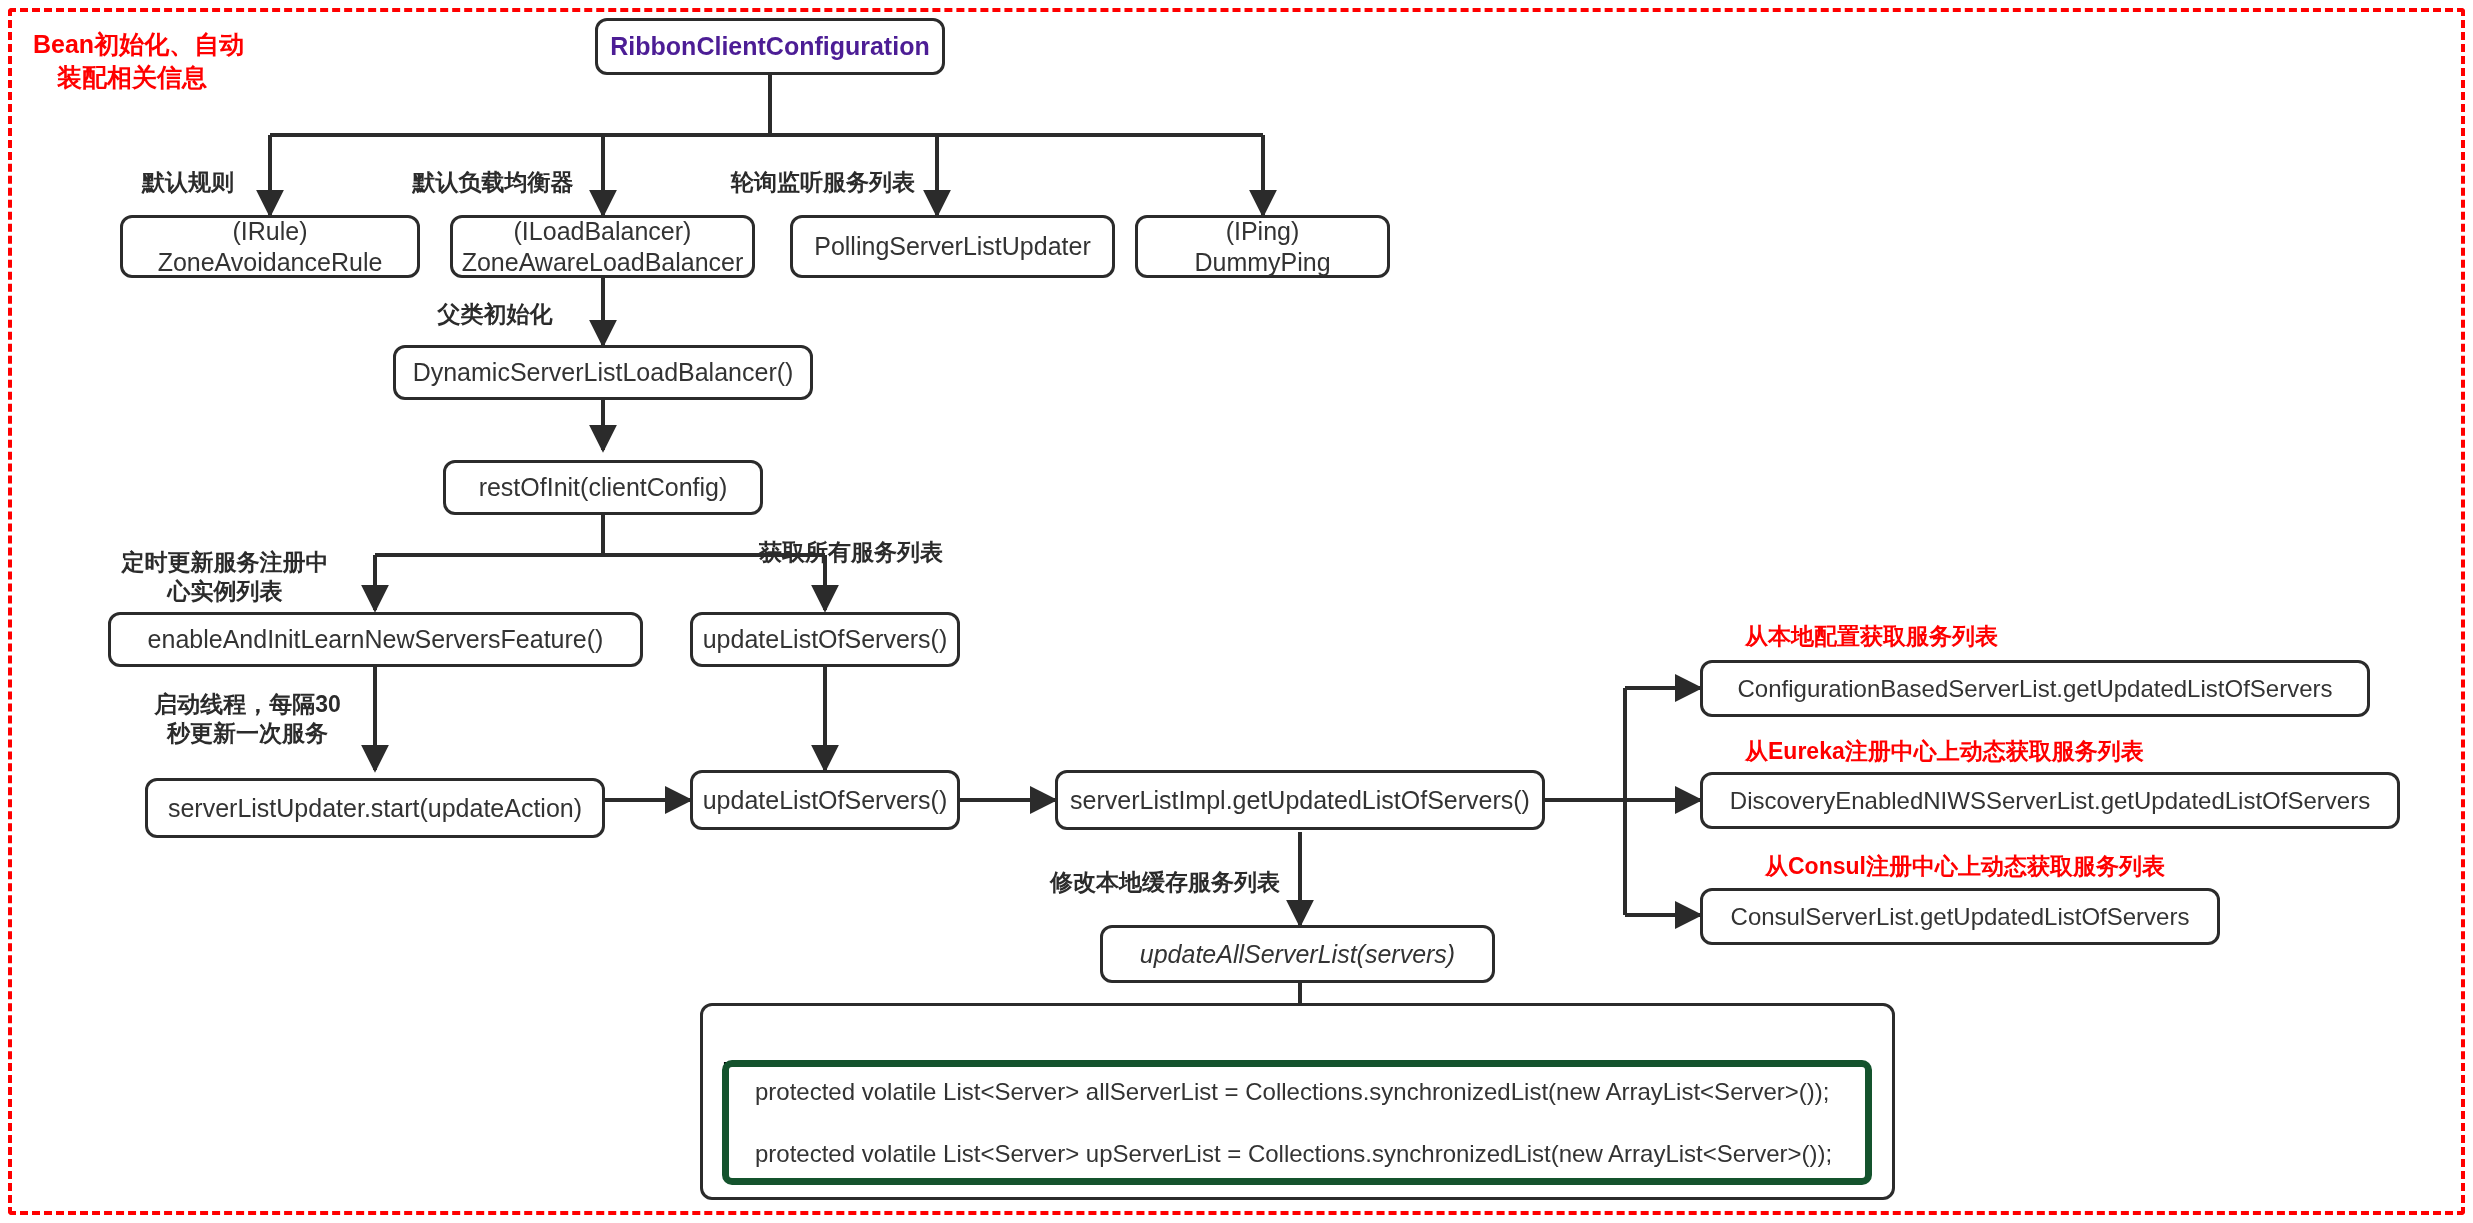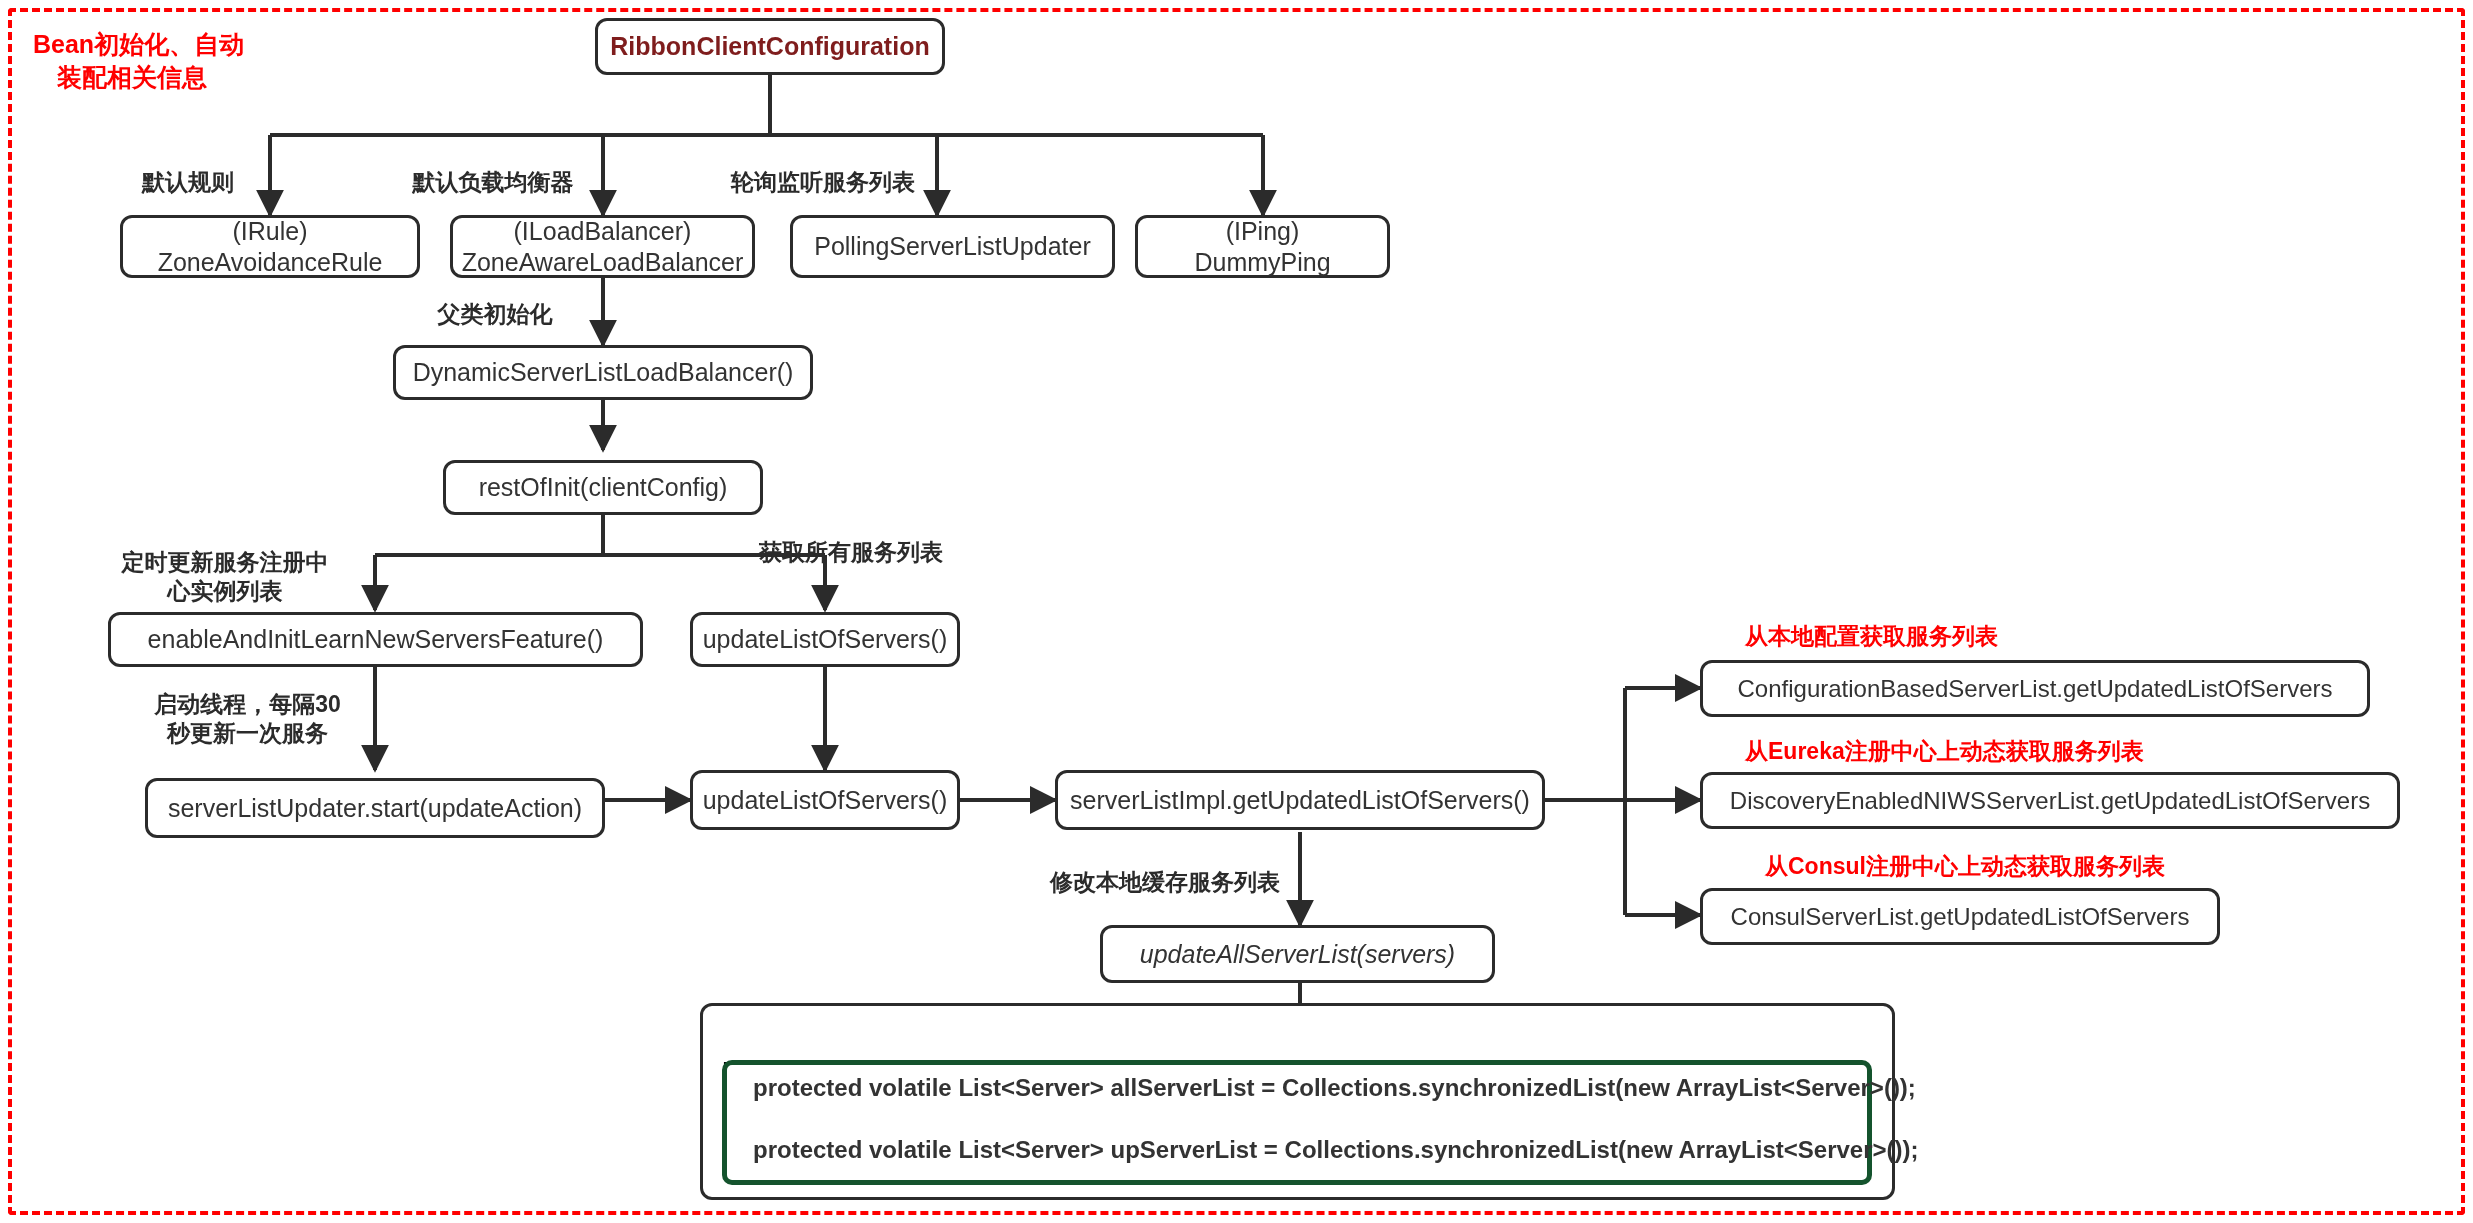--- a/index.html
+++ b/index.html
@@ -35,21 +35,21 @@
     align-items: center;
     justify-content: center;
     text-align: center;
     color: #333333;
     font-size: 25px;
     line-height: 1.22;
     font-weight: 400;
     white-space: nowrap;
   }
   .node.title-red {
-    color: #7f1d1d;
+    color: #4c1d95;
     font-weight: bold;
   }
   .node .l2 { display: block; }
 
   .cn-label {
     position: absolute;
     color: #2b2b2b;
     font-weight: bold;
     font-size: 23px;
     line-height: 1.25;
@@ -71,29 +71,28 @@
     position: absolute;
     color: #000000;
     font-weight: bold;
     font-size: 29px;
     white-space: nowrap;
     margin-top: 38px;
   }
   .code-box {
     position: absolute;
     box-sizing: border-box;
-    border: 5px solid #14532d;
+    border: 7px solid #14532d;
     border-radius: 10px;
     background: #ffffff;
     display: flex;
     flex-direction: column;
-    justify-content: flex-end;
+    justify-content: center;
     gap: 34px;
     padding: 16px 26px;
-    font-weight: bold;
   }
   .code-line {
     font-size: 24px;
     color: #333333;
     white-space: nowrap;
   }
   .outer-dash {
     position: absolute;
     left: 8px;
     top: 8px;

